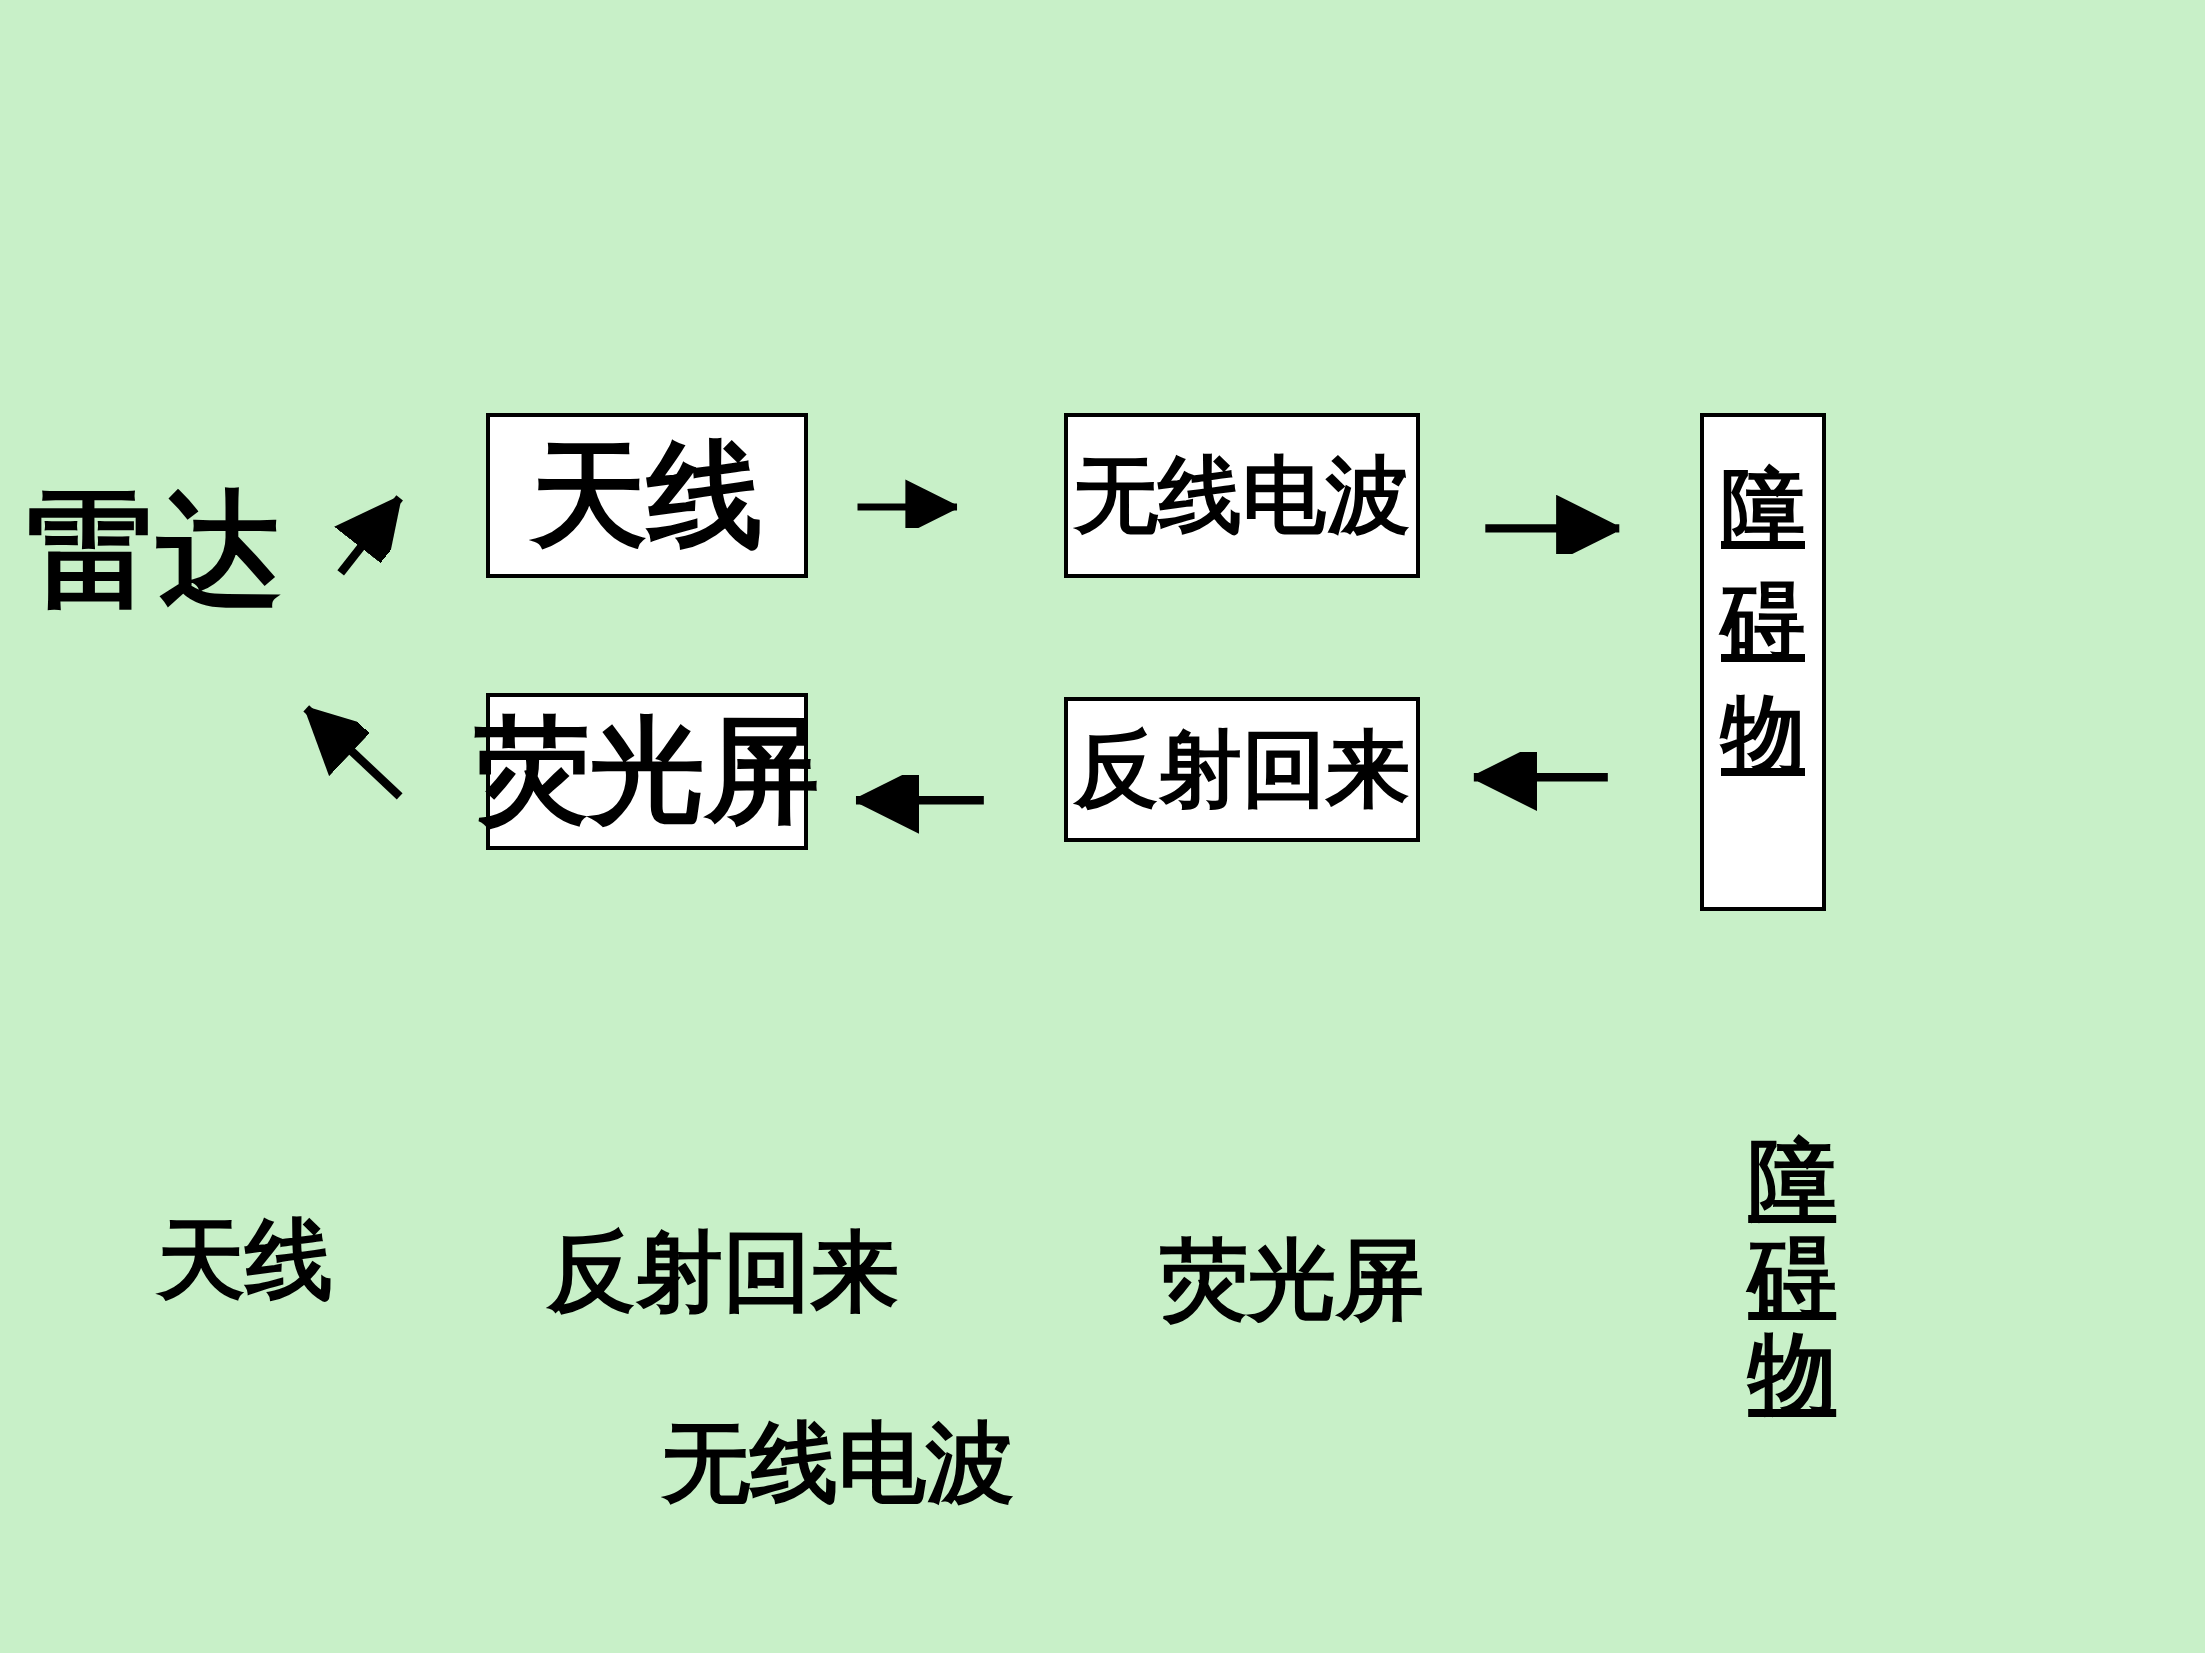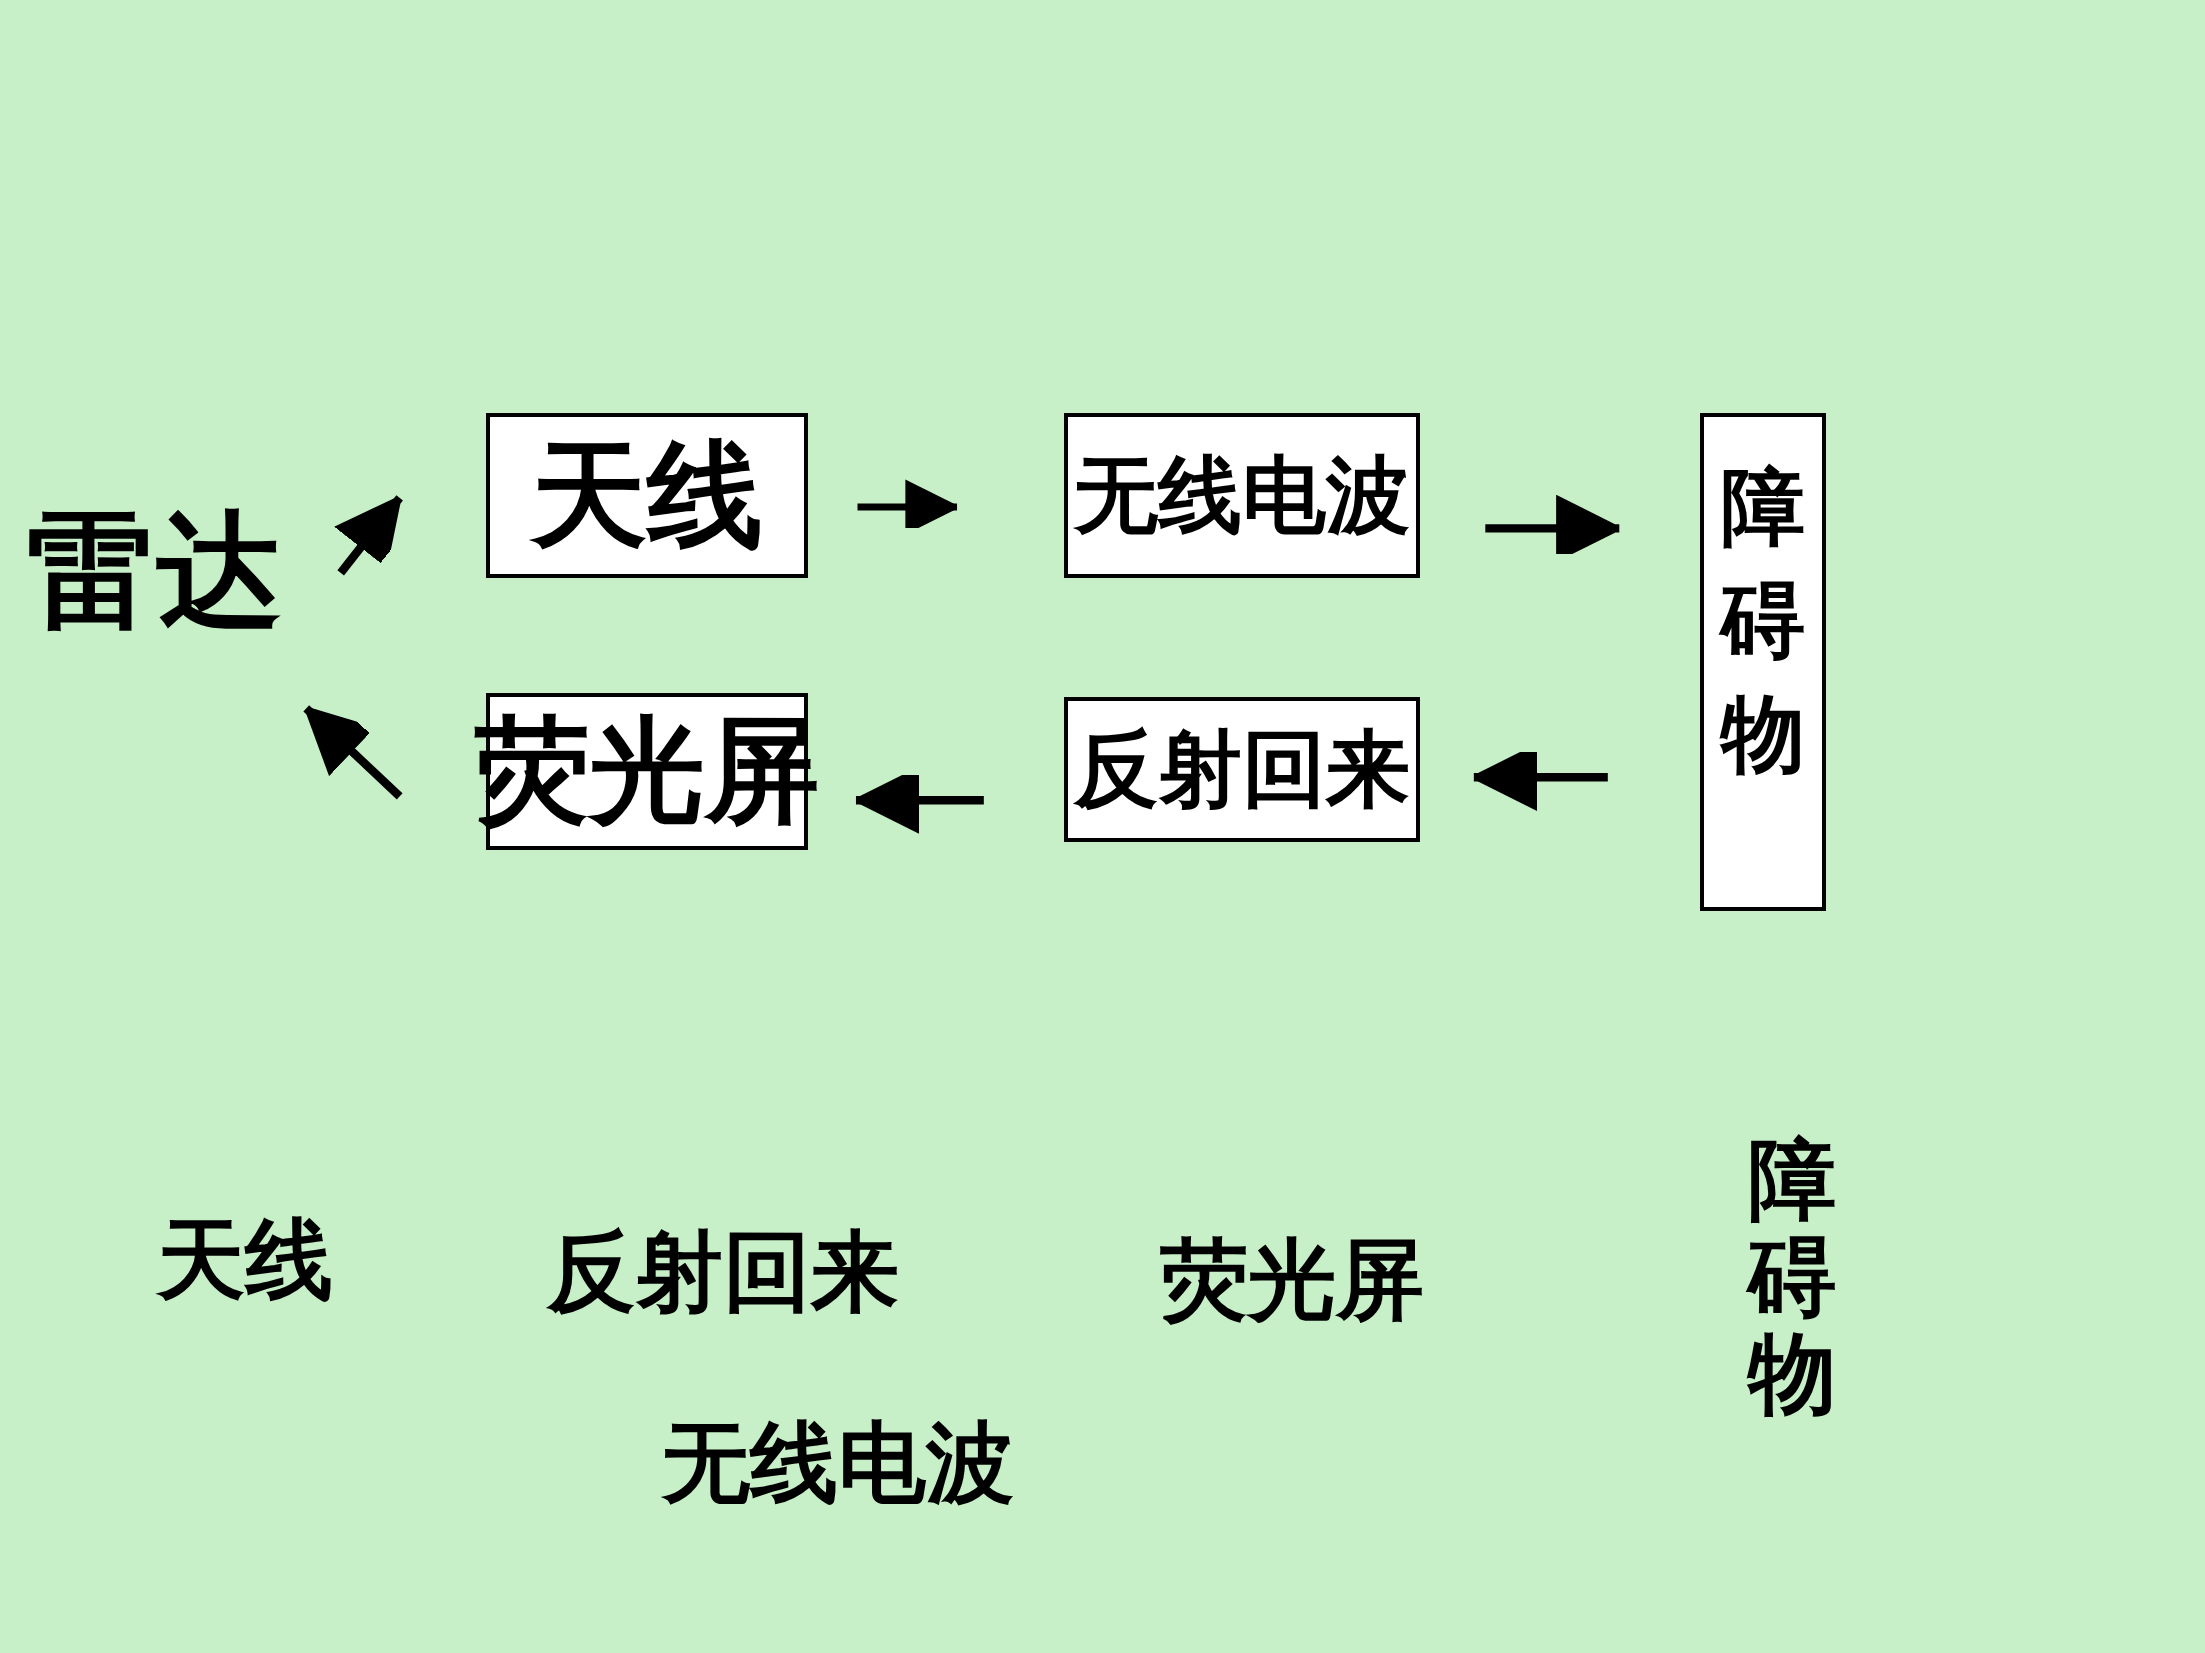--- a/index.html
+++ b/index.html
@@ -13,21 +13,21 @@
   .slide {
     position: relative;
     width: 2205px;
     height: 1654px;
     overflow: hidden;
   }
   .abs { position: absolute; }
 
   .radar-label {
     left: 27px;
-    top: 509px;
+    top: 488px;
     font-size: 126px;
     font-weight: bold;
     line-height: 1;
     letter-spacing: 3.1px;
   }
 
   .node-box {
     box-sizing: border-box;
     background: #ffffff;
     border: 4.6px solid #000;
@@ -47,20 +47,21 @@
 
   .vertical-text {
     width: 1.05em;
     font-size: 84px;
     font-weight: bold;
     line-height: 1.35;
     word-break: break-all;
     line-break: anywhere;
     text-align: center;
     white-space: normal;
+    text-decoration: underline;
   }
 
   .bank-label {
     font-size: 88px;
     font-weight: bold;
     line-height: 1;
     white-space: nowrap;
   }
   .bank-antenna   { left: 157px;  top: 1217px; }
   .bank-reflected { left: 547px;  top: 1229px; }

